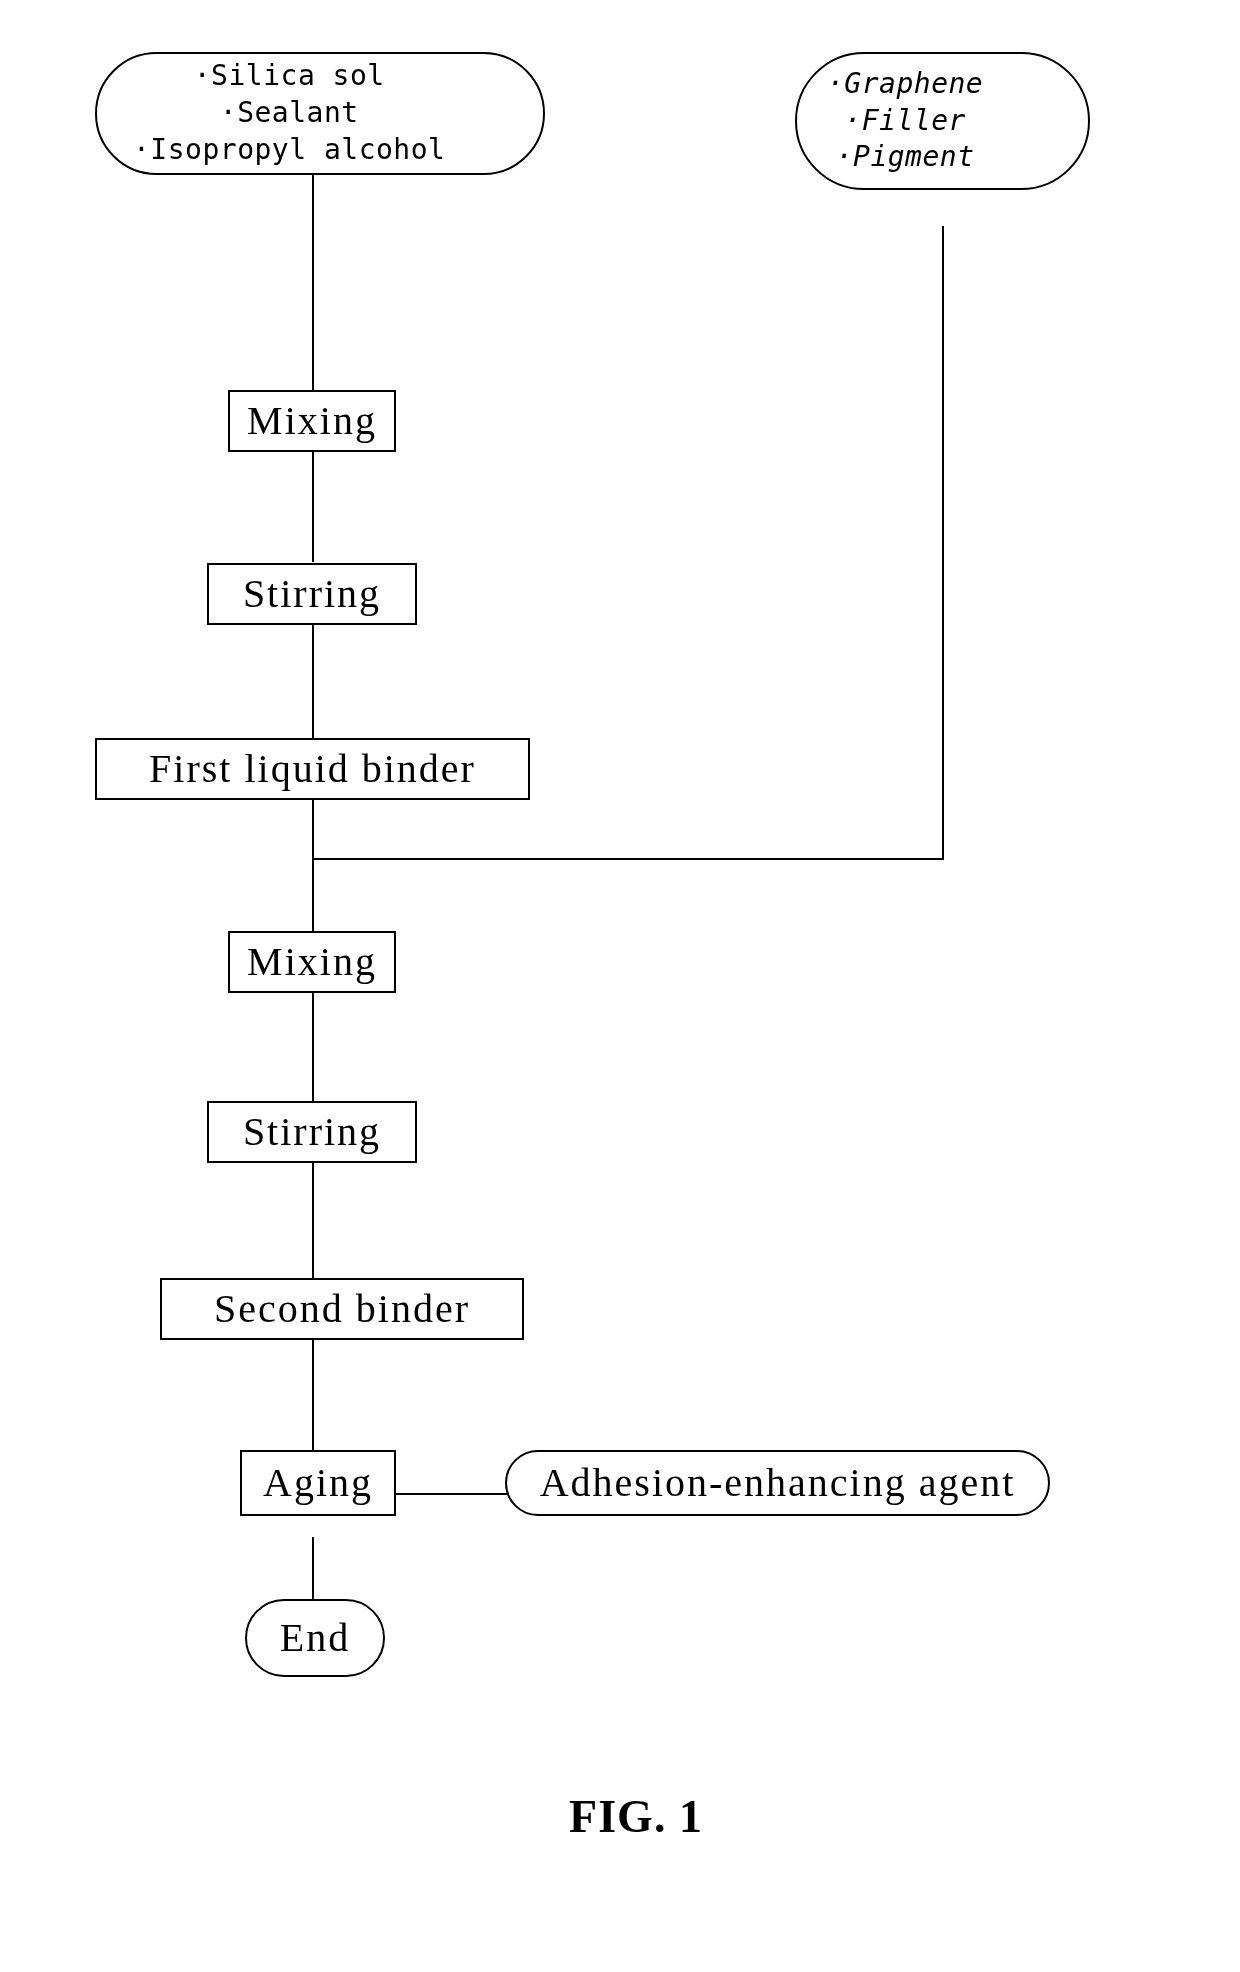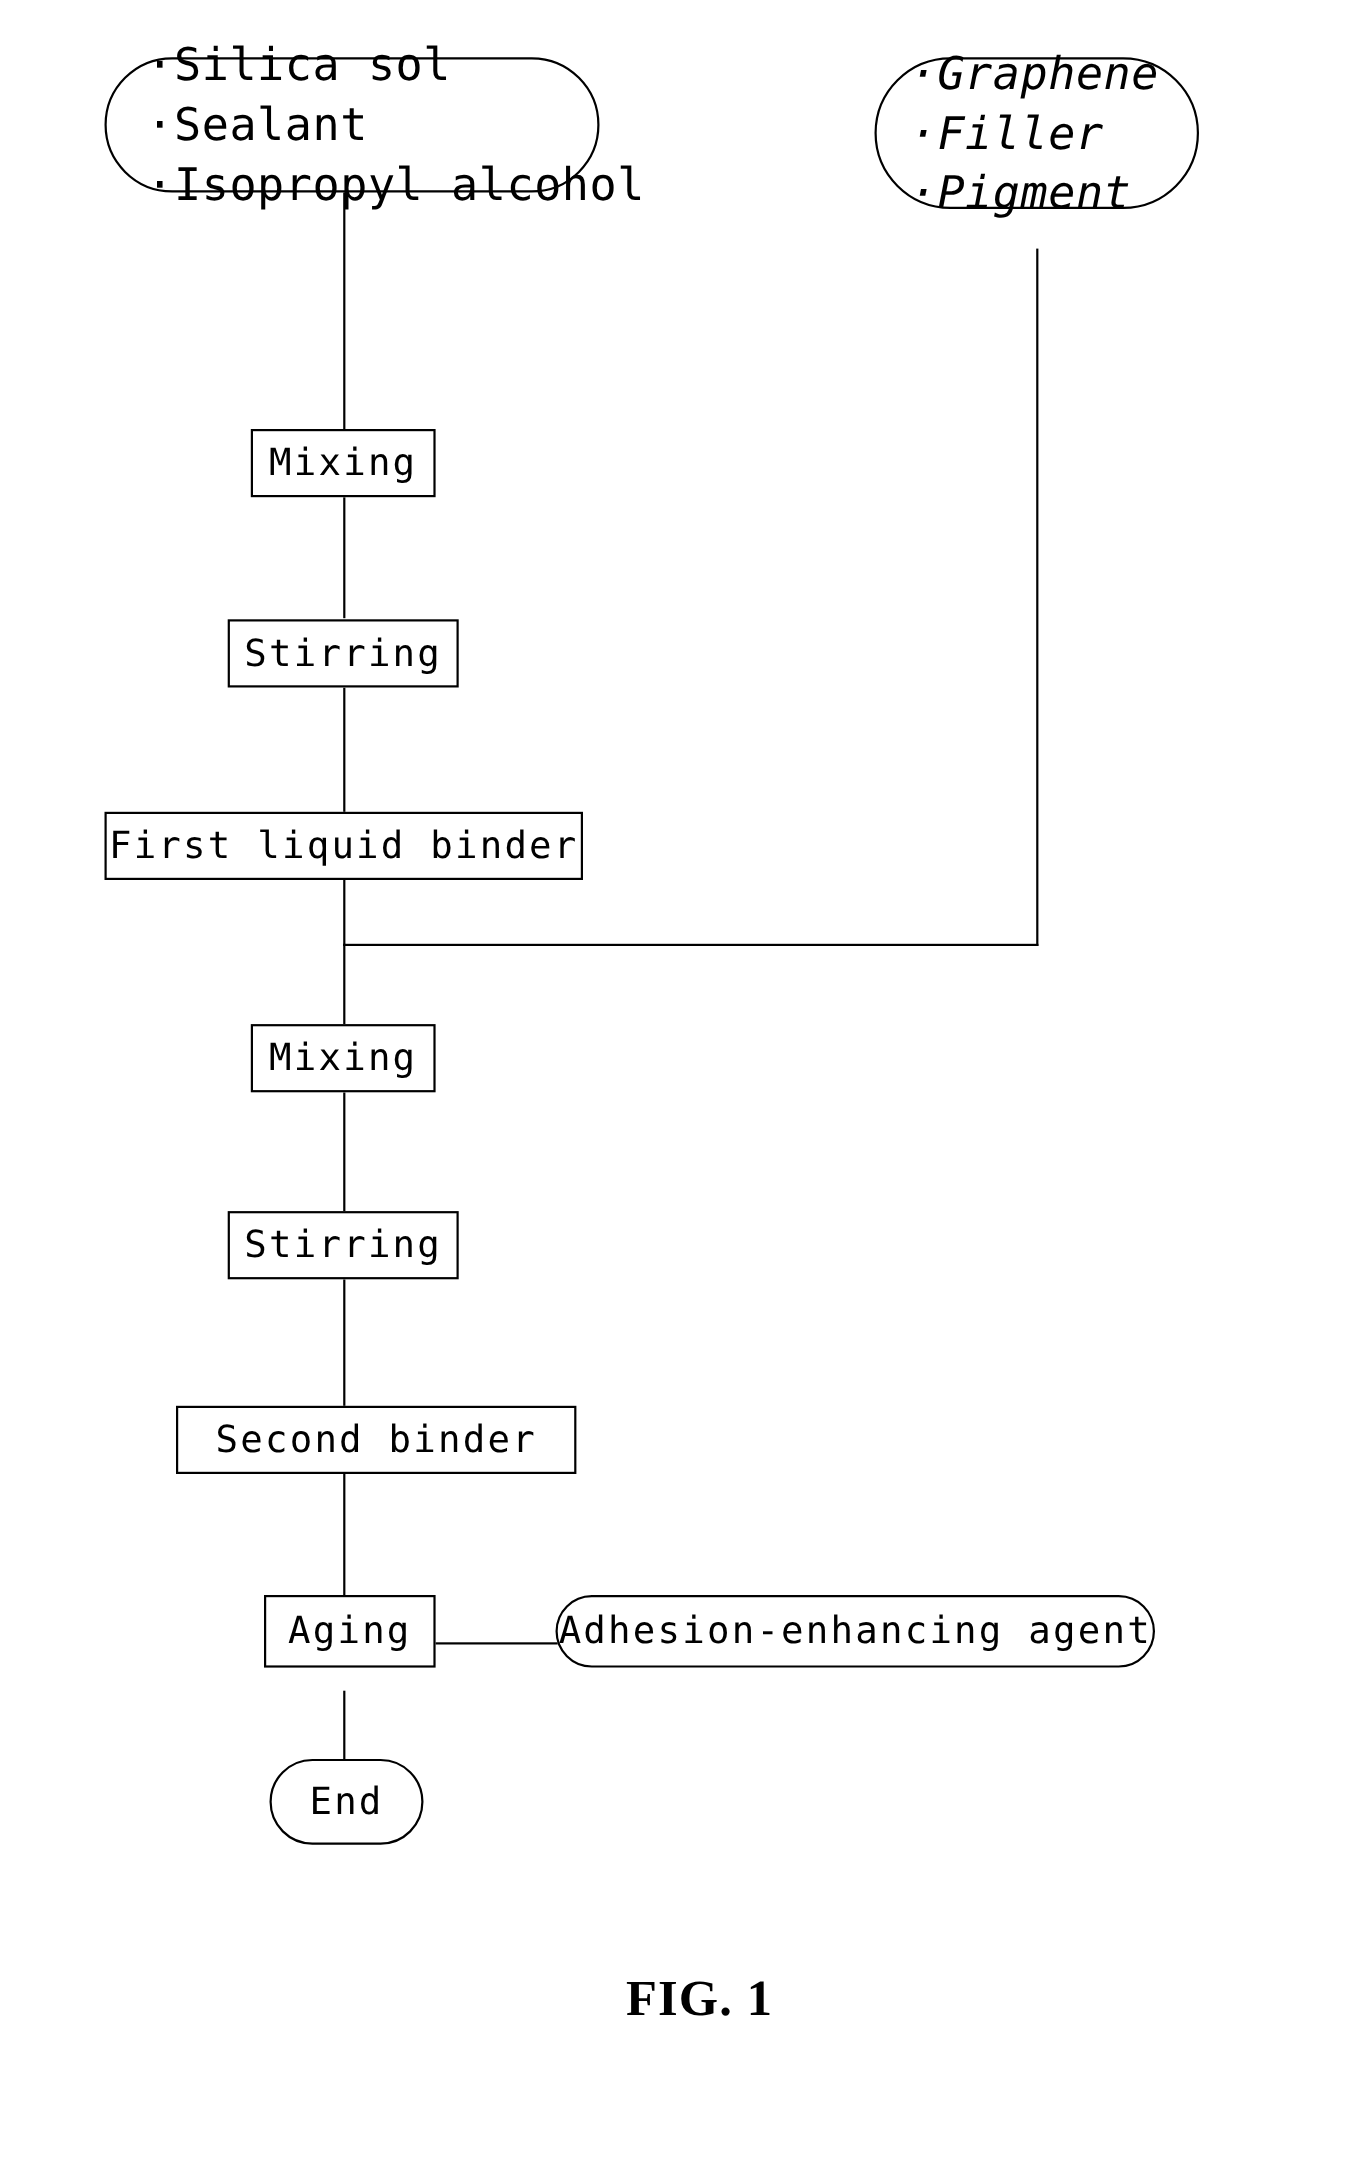--- a/index.html
+++ b/index.html
@@ -47,28 +47,30 @@
 
   .node-label {
     font-family: "DejaVu Sans Mono", monospace;
     letter-spacing: 1px;
     white-space: pre;
     line-height: 1.30;
     text-align: left;
   }
 
   .proc-label {
-    font-size: 34px;
+    font-size: 40px;
     letter-spacing: 2px;
+    font-family: Liberation Serif, serif;
   }
 
   .list-label {
-    font-size: 41px;
+    font-size: 28px;
     letter-spacing: 0.5px;
     line-height: 1.32;
+    text-align: center;
   }
 
   
   .edge-v {
     position: absolute;
     width: 2px;
     background: #000000;
     z-index: 1;
   }
   .edge-h {

